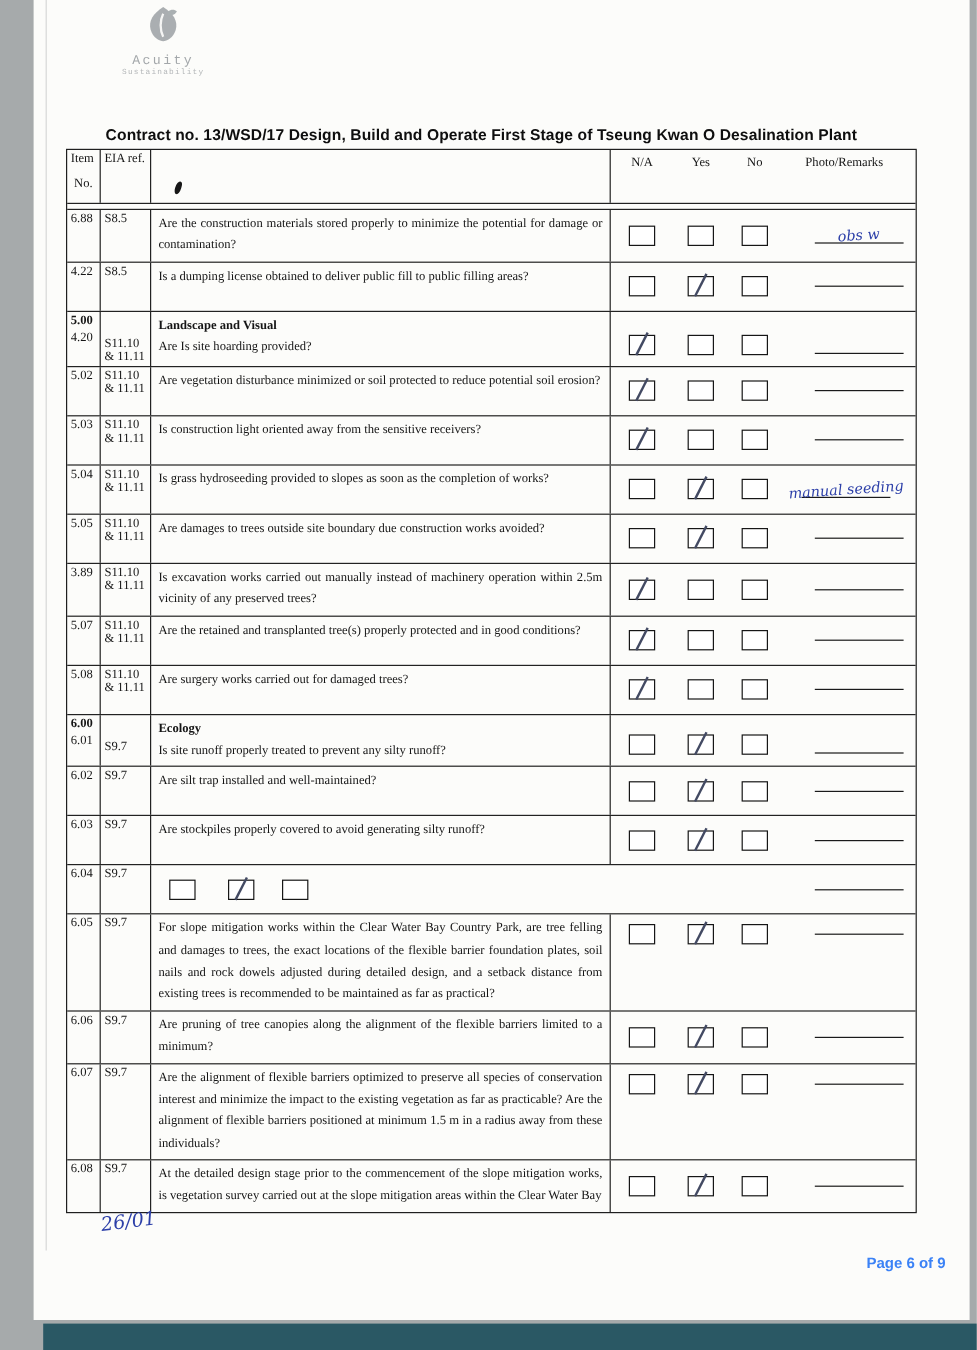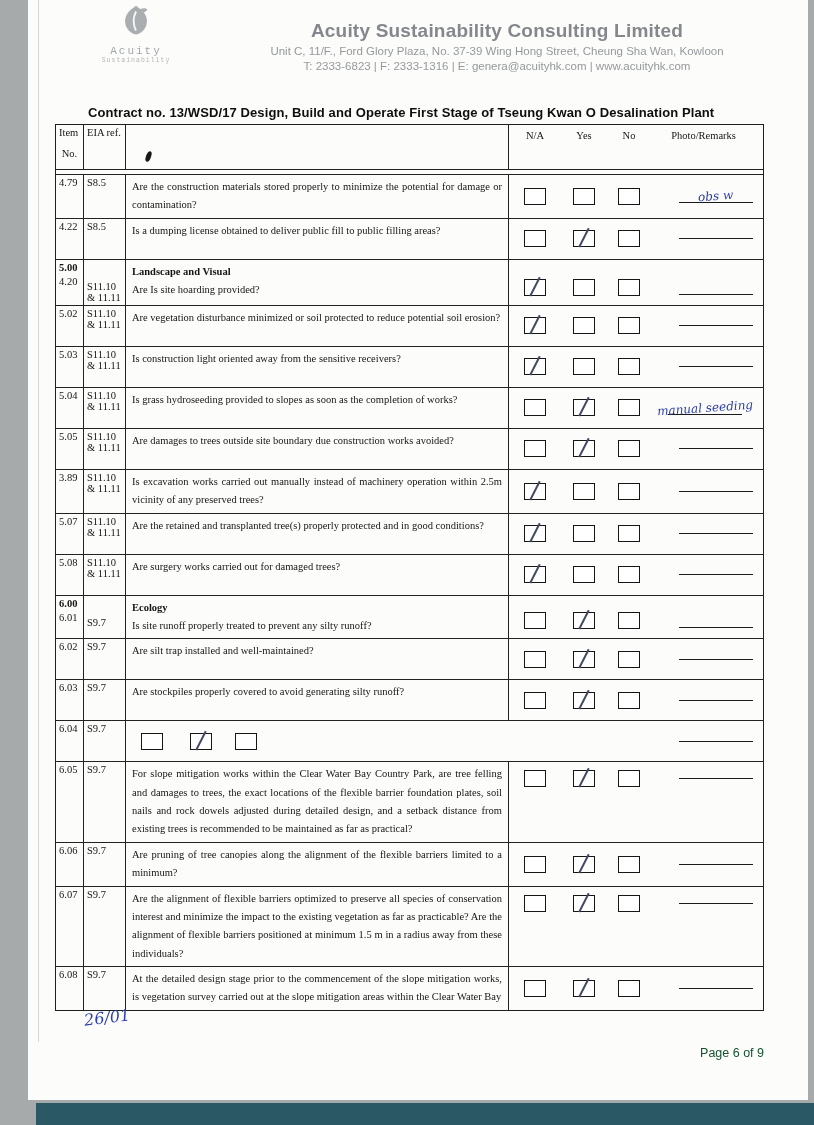--- a/index.html
+++ b/index.html
@@ -89,44 +89,39 @@
     background:#171717;border-radius:60% 40% 55% 45%;transform:rotate(16deg);
   }
 
   
   .hw-date{
     position:absolute;left:56px;top:1008px;
     font-family:"DejaVu Serif", serif;font-style:italic;
     font-size:16px;color:#2c3fa8;transform:rotate(-7deg);
   }
   .page-num{
-    position:absolute;right:44px;top:1046px;
-    font-weight:normal;font-size:12.5px;color:#14532d;
+    position:absolute;right:20px;top:1046px;
+    font-weight:bold;font-size:12.5px;color:#3b82f6;
   }
 </style>
 </head>
 <body>
 
 <div class="page">
   <div class="page-edge"></div>
 
   <div class="letterhead">
     <div class="logo">
       <svg width="46" height="40" viewBox="0 0 46 42">
         <path d="M23 4 C14 10 10 16 12 24 C14 31 20 34 23 34 C26 34 32 31 34 24 C36 16 32 10 23 4 Z" fill="#9ba0a3" opacity="0.85"></path>
         <path d="M23 10 C20 16 20 24 23 30" stroke="#f5f5f4" stroke-width="2" fill="none"></path>
         <path d="M27 8 C30 6 33 6 35 8 C33 11 30 12 27 11 Z" fill="#aab0b2"></path>
       </svg>
       <div class="logo-name">Acuity</div>
       <div class="logo-sub">Sustainability</div>
-    </div>
-    <div class="head-text">
-      <div class="company">Acuity Sustainability Consulting Limited</div>
-      <div class="addr">Unit C, 11/F., Ford Glory Plaza, No. 37-39 Wing Hong Street, Cheung Sha Wan, Kowloon</div>
-      <div class="contacts">T: 2333-6823 | F: 2333-1316 | E: genera@acuityhk.com | www.acuityhk.com</div>
     </div>
   </div>
 
   <div class="contract">Contract no.  13/WSD/17 Design, Build and Operate First Stage of Tseung Kwan O Desalination Plant</div>
 
   <div class="table">
     <div class="thead">
       <div class="cell c-item hcell">
         <div>Item</div>
         <div class="hno">No.</div>
@@ -138,21 +133,21 @@
         <div class="ink"></div>
       </div>
       <div class="cell c-na hhead">N/A</div>
       <div class="cell c-yes hhead">Yes</div>
       <div class="cell c-no hhead">No</div>
       <div class="cell c-rem hhead" style="justify-content:center;align-items:flex-start;padding-top:5px;">Photo/Remarks</div>
     </div>
     <div class="tbody" id="tbody">
         <div class="trow">
           <div class="cell c-item">
-            <div>4.79</div>
+            <div>6.88</div>
           </div>
           <div class="cell c-eia">
             <div>S8.5</div>
           </div>
           <div class="cell c-q">
             <div class="qtext">Are the construction materials stored properly to minimize the potential for damage or contamination?</div>
           </div>
           <div class="cell boxcell c-na">
             <span class="box"></span>
           </div>

